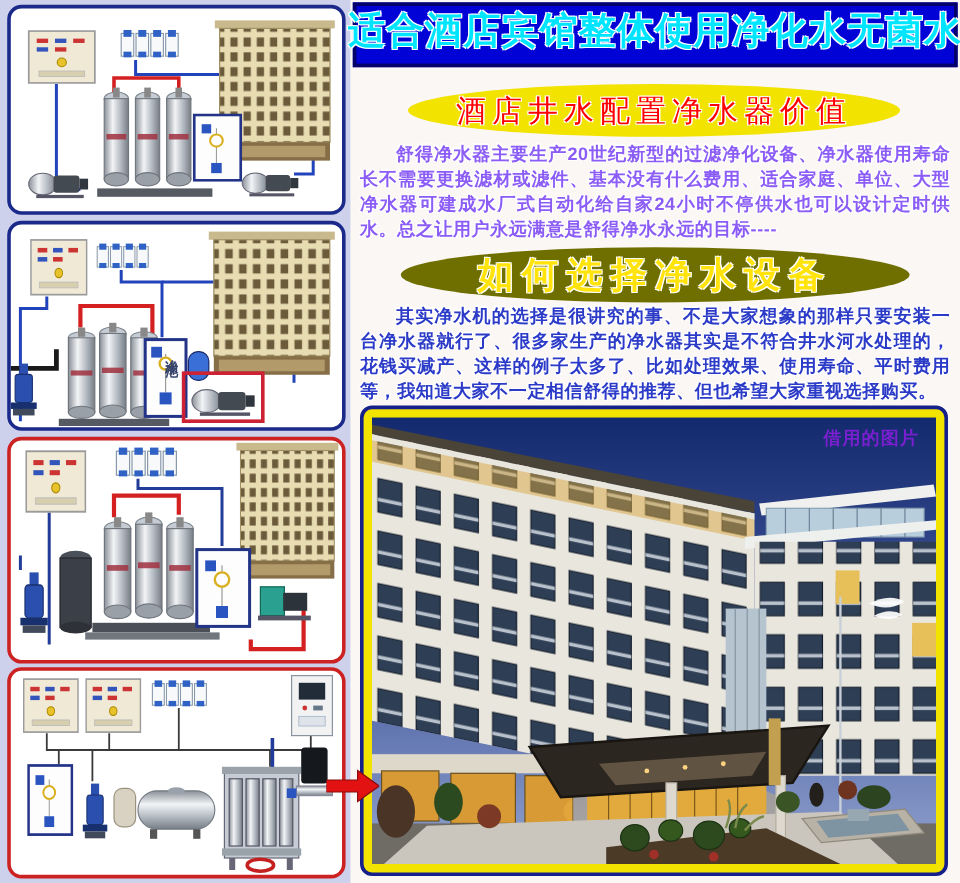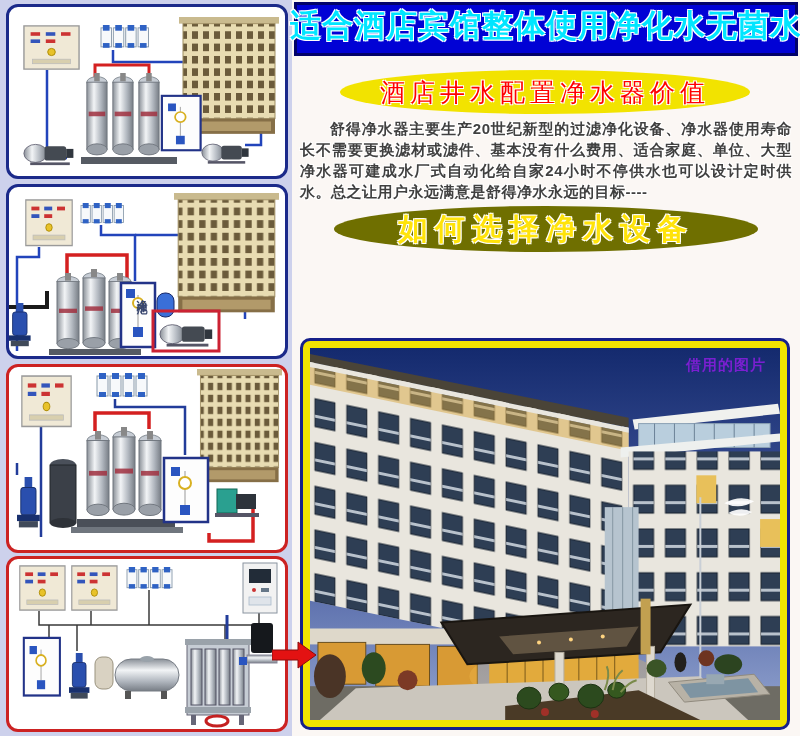--- a/index.html
+++ b/index.html
@@ -28,21 +28,21 @@
   .ellipse{position:absolute;border-radius:50%;display:flex;align-items:center;justify-content:center;}
   .ellipse-yellow{left:48px;top:70px;width:410px;height:44px;background:#f2e300;}
   .ellipse-yellow span{font-size:25px;font-weight:normal;color:#ff0000;letter-spacing:5px;white-space:nowrap;
     text-shadow:-1px -1px 0 #fff,1px -1px 0 #fff,-1px 1px 0 #fff,1px 1px 0 #fff;}
   .ellipse-olive{left:42px;top:206px;width:424px;height:46px;background:#6f6f00;}
   .ellipse-olive span{font-size:30px;font-weight:bold;color:#ffe30a;letter-spacing:7px;white-space:nowrap;
     text-shadow:-1px -1px 0 #fff,1px -1px 0 #fff,-1px 1px 0 #fff,1px 1px 0 #fff;text-align:center;}
   .para{position:absolute;left:8px;width:492px;margin:0;font-size:15px;line-height:21px;font-weight:bold;
     text-align:justify;text-indent:2em;letter-spacing:0.5px;
     text-shadow:-1px -1px 0 #fff,1px -1px 0 #fff,-1px 1px 0 #fff,1px 1px 0 #fff;}
-  .para-olive{top:118px;color:#404040;}
+  .para-olive{top:118px;color:#8b5cf6;}
   .para-blue{top:253px;color:#2b3bc8;}
 
   
   .photo{position:absolute;left:8px;top:338px;width:490px;height:392px;box-sizing:border-box;
     border:3px solid #16208a;border-radius:10px;overflow:hidden;background:#f2e300;}
   .photo-inner{position:absolute;left:7px;top:7px;right:7px;bottom:7px;overflow:hidden;background:#142a6e;}
   .photo-inner svg{display:block;width:100%;height:100%;}
   .wm{position:absolute;right:14px;top:8px;font-size:15px;font-weight:bold;color:#7a1fd0;letter-spacing:1px;}
 
   
@@ -288,20 +288,21 @@
     <div class="ellipse ellipse-yellow">
       <span>酒店井水配置净水器价值</span>
     </div>
 
     <p class="para para-olive">舒得净水器主要生产20世纪新型的过滤净化设备、净水器使用寿命长不需要更换滤材或滤件、基本没有什么费用、适合家庭、单位、大型净水器可建成水厂式自动化给自家24小时不停供水也可以设计定时供水。总之让用户永远满意是舒得净水永远的目标----</p>
 
     <div class="ellipse ellipse-olive">
       <span>如何选择净水设备</span>
     </div>
 
+    <p class="para para-blue">其实净水机的选择是很讲究的事、不是大家想象的那样只要安装一台净水器就行了、很多家生产的净水器其实是不符合井水河水处理的，花钱买减产、这样的例子太多了、比如处理效果、使用寿命、平时费用等，我知道大家不一定相信舒得的推荐、但也希望大家重视选择购买。</p>
 
     <div class="photo">
       <div class="photo-inner">
         <svg viewBox="0 0 472 374" preserveAspectRatio="none">
           <rect x="0" y="0" width="472" height="374" fill="url(#skyG)"></rect>
 
           <polygon points="0,6 320,70 320,80 0,18" fill="#4a4438"></polygon>
           <g transform="skewY(11.7)">
             <rect x="0" y="14" width="320" height="240" fill="url(#winB)"></rect>
             <rect x="0" y="14" width="320" height="5" fill="#e9e6de"></rect>

